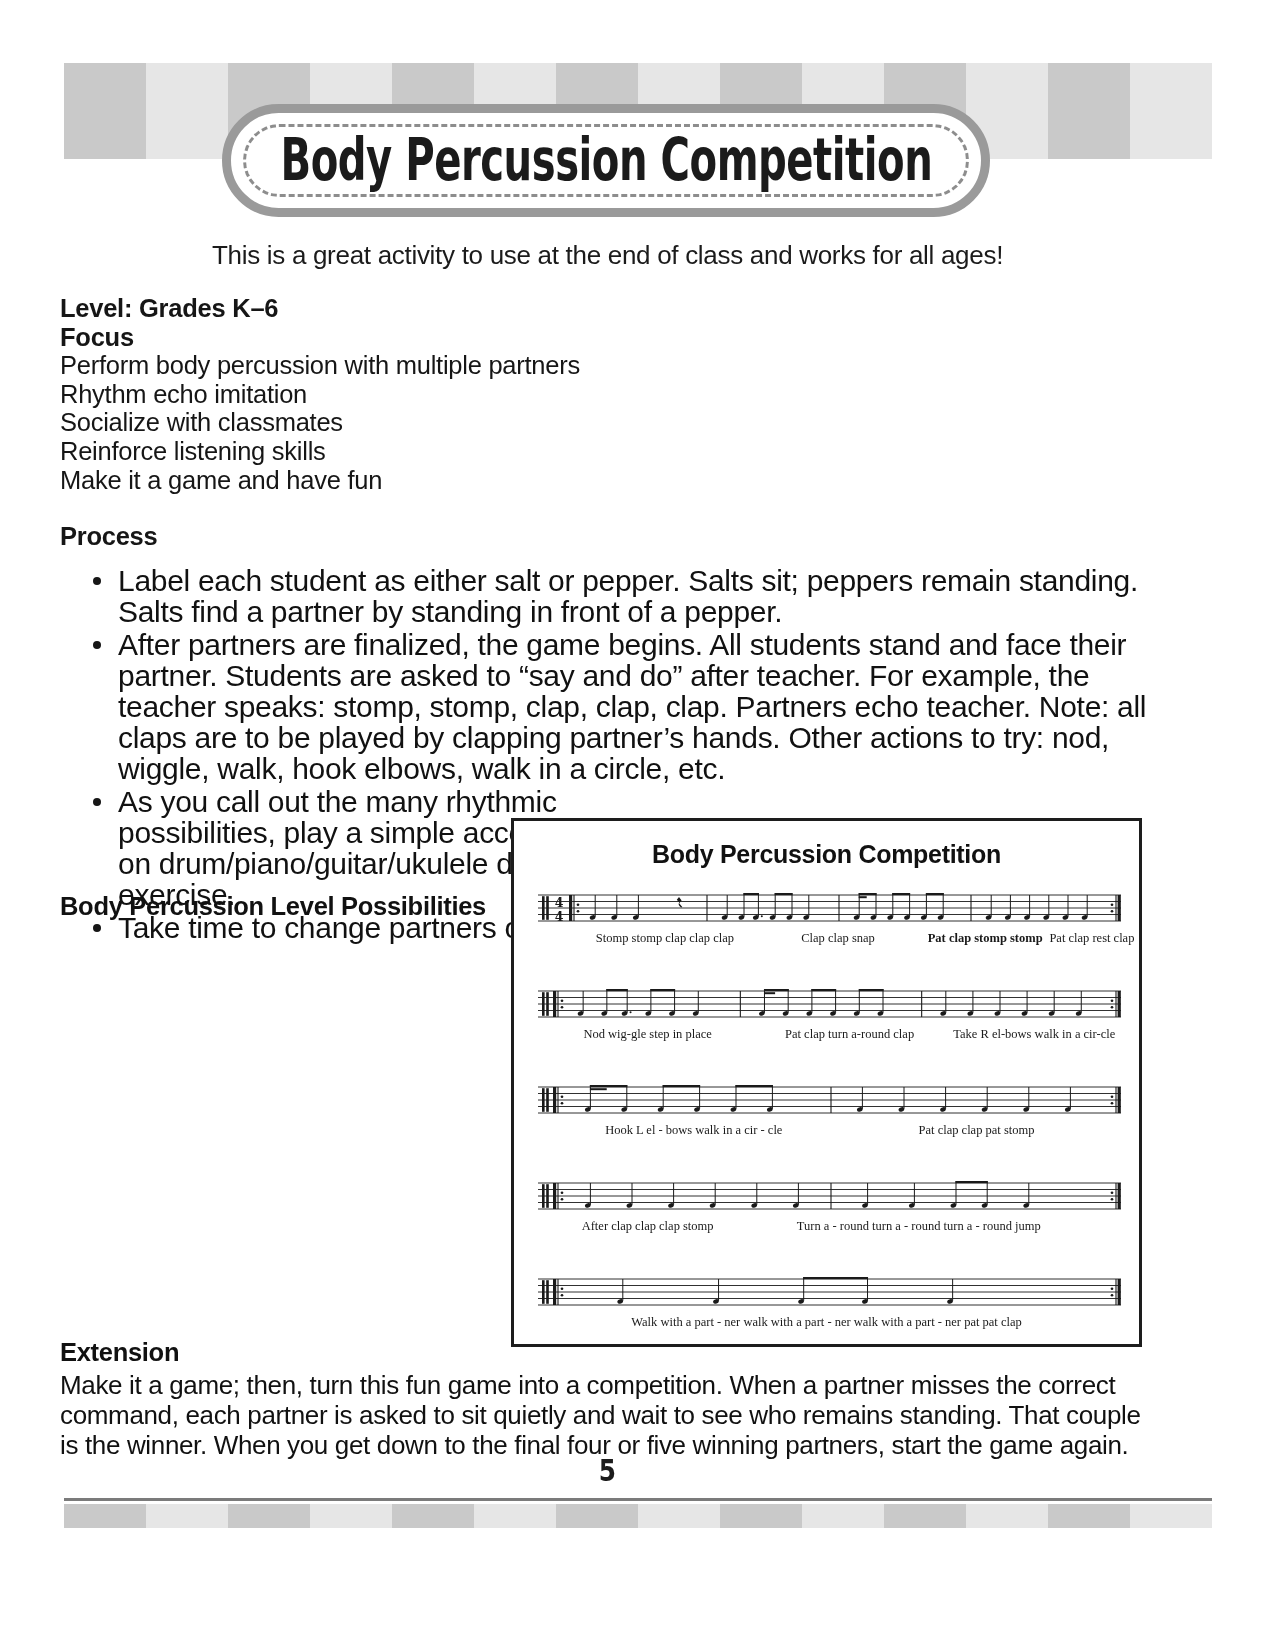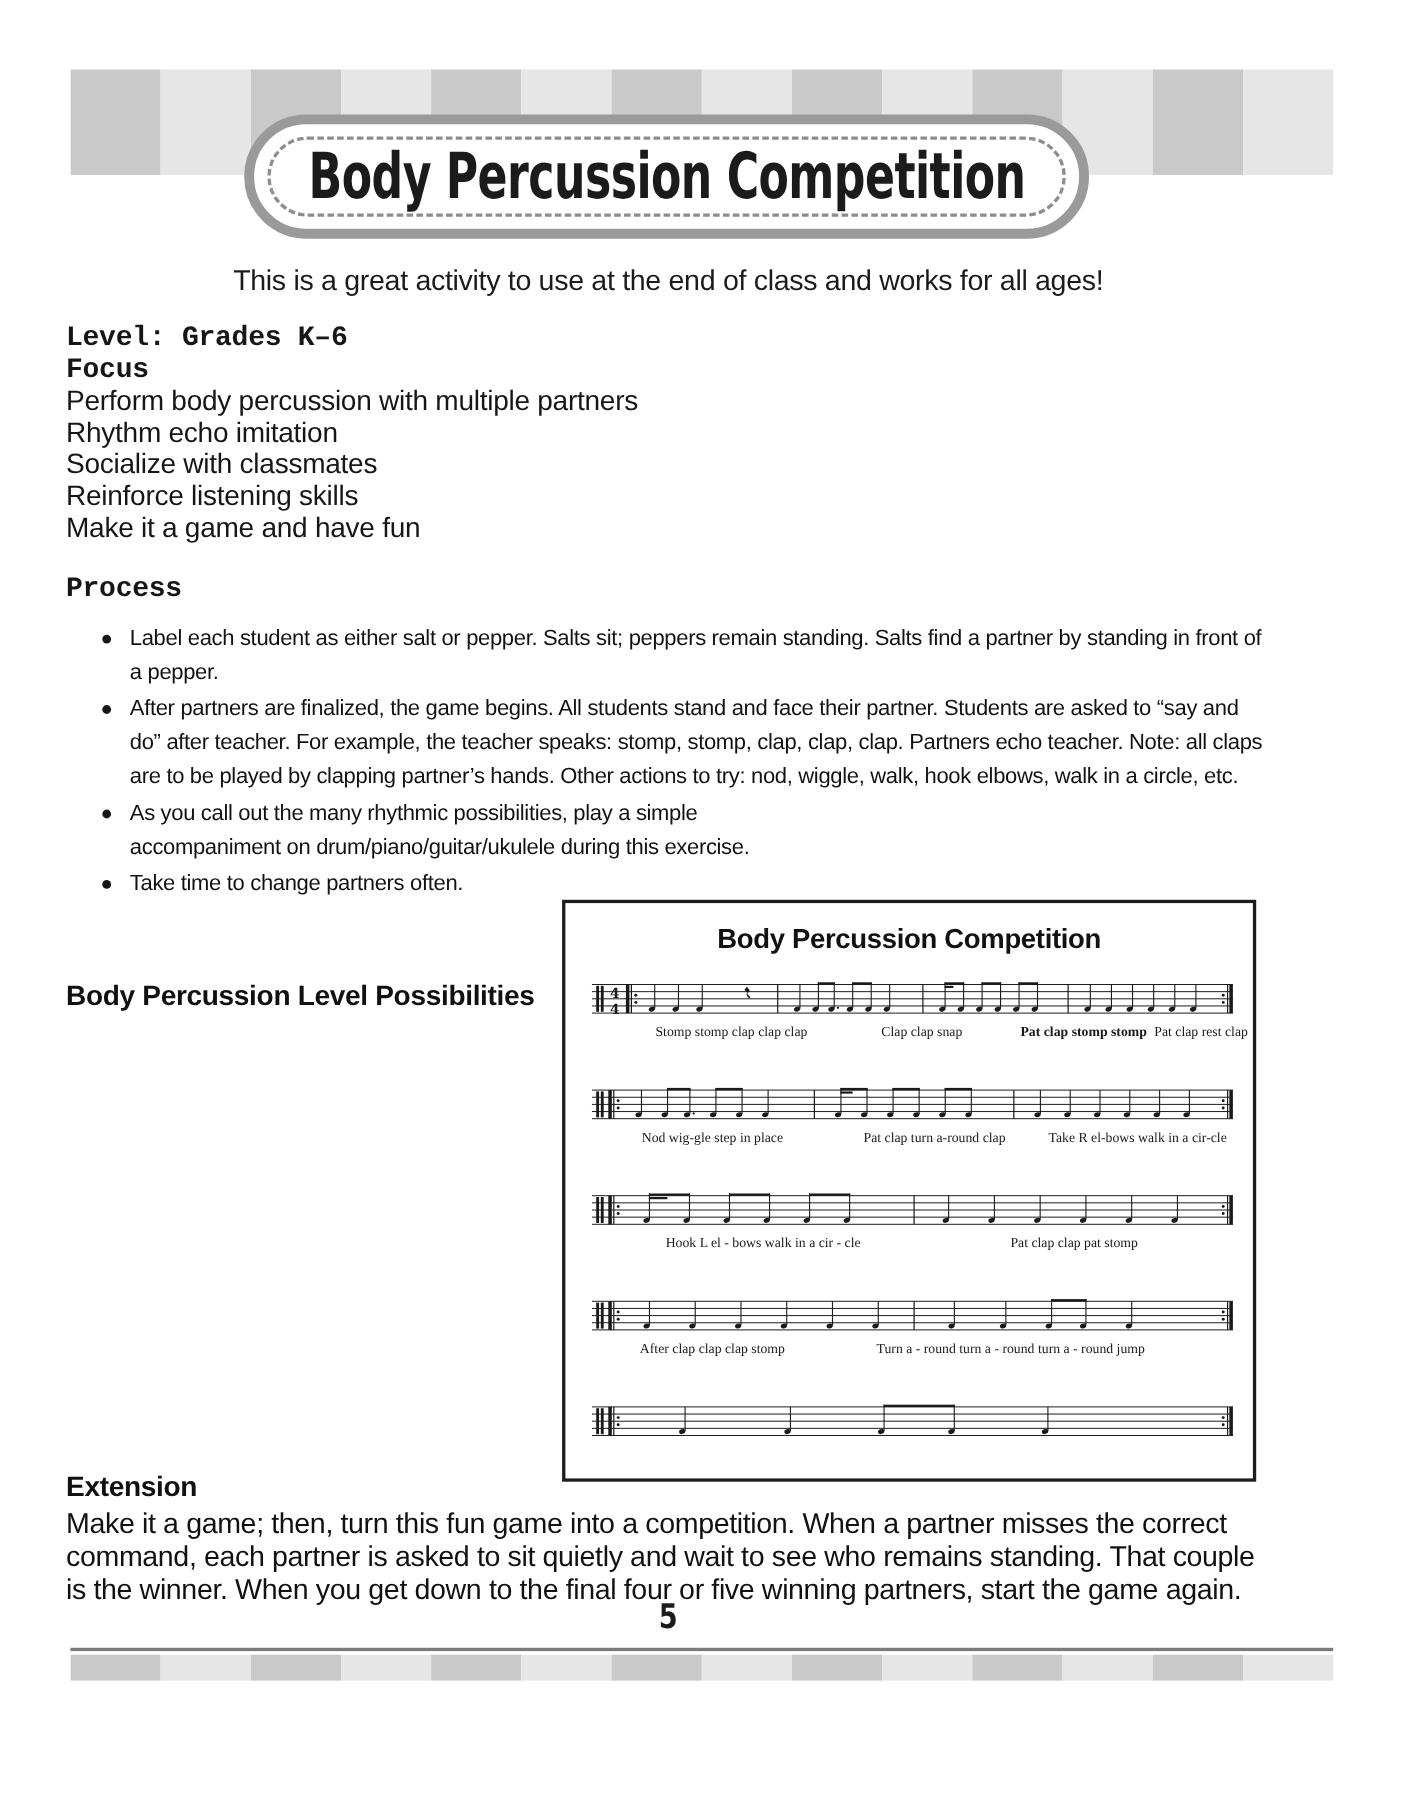--- a/index.html
+++ b/index.html
@@ -90,31 +90,30 @@
     width: 1095px;
   }
   .line {
     font-size: 25.5px;
     line-height: 28.6px;
     color: #161616;
     letter-spacing: -0.25px;
   }
   .bold {
     font-weight: bold;
-    font-family: Liberation Mono, monospace;
   }
   .spacer-lg { height: 28px; }
   .spacer-sm { height: 14px; }
 
   
   .bullets { margin: 0; padding: 0; list-style: none; }
   .bullets li {
     position: relative;
     padding-left: 58px;
-    font-size: 20px;
+    font-size: 30px;
     line-height: 31px;
     letter-spacing: -0.3px;
     margin-bottom: 2px;
   }
   .bullets li .dot {
     position: absolute;
     left: 33px;
     top: 12px;
     width: 8px;
     height: 8px;
@@ -590,20 +589,23 @@
                 <rect x="265.18000000000006" y="6" width="64.83999999999997" height="2.1" fill="#1a1a1a"></rect>
                 <ellipse cx="412.03999999999996" cy="30.425" rx="2.9" ry="2.15" fill="#1a1a1a" transform="rotate(-20 412.03999999999996 30.425)"></ellipse>
                 <line x1="414.64" y1="29.825" x2="414.64" y2="8" stroke="#1a1a1a" stroke-width="1"></line>
                 <circle cx="574" cy="17.75" r="1.35" fill="#1a1a1a"></circle>
                 <circle cx="574" cy="24.25" r="1.35" fill="#1a1a1a"></circle>
                 <line x1="578" y1="8" x2="578" y2="34" stroke="#1a1a1a" stroke-width="1.1"></line>
                 <rect x="579.6" y="8" width="3.2" height="26" fill="#1a1a1a"></rect>
               </g>
             </svg>
           </div>
+          <div class="lyrics">
+            <span class="lyric" style="left: 50%;">Walk   with  a  part - ner    walk   with  a  part - ner     walk  with a part - ner   pat   pat   clap</span>
+          </div>
         </div>
       </div>
   </div>
 
   <div class="extension">
     <div class="ext-head">Extension</div>
     <div class="ext-body">Make it a game; then, turn this fun game into a competition. When a partner misses the correct command, each partner is asked to sit quietly and wait to see who remains standing. That couple is the winner. When you get down to the final four or five winning partners, start the game again.</div>
   </div>
 
   <div class="page-number">5</div>

